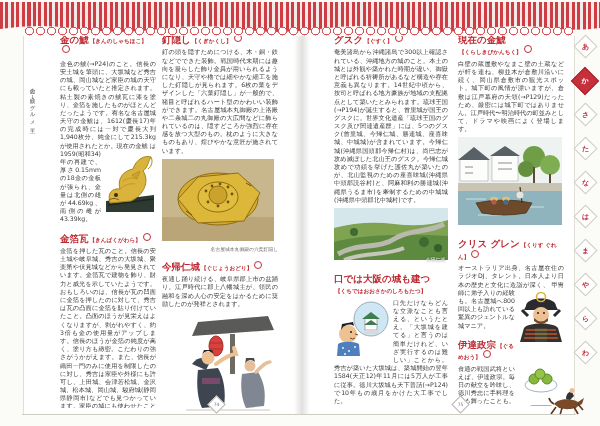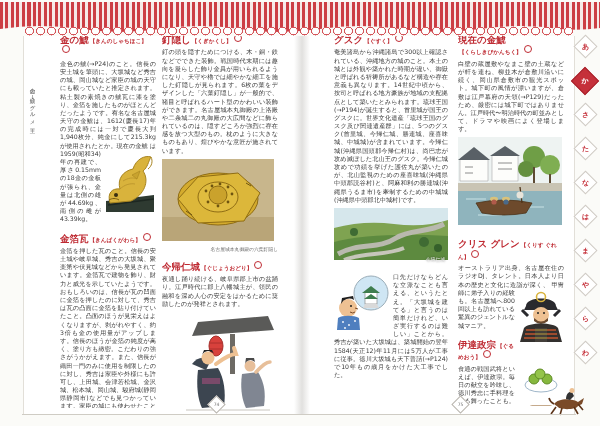--- a/index.html
+++ b/index.html
@@ -172,20 +172,22 @@
             <path d="M10 52 C30 44 52 48 70 40" stroke="#c6c6ba" stroke-width="4" fill="none"></path>
             <circle cx="20" cy="24" r="4" fill="#3f6b33"></circle>
               <circle cx="90" cy="34" r="5" fill="#3f6b33"></circle>
             <circle cx="104" cy="40" r="4" fill="#35602b"></circle>
           </svg>
           <div class="capov">今帰仁城</div>
         </div>
       </div>
 
       <div class="sec">
+        <div class="h"><span>口では大阪の城も建つ</span><br>
+          <span class="yomi">【くちではおおさかのしろもたつ】</span></div>
         <div class="body">
           <svg class="fl-l" width="56" height="56" viewBox="0 0 56 56">
             <circle cx="37" cy="19" r="17" fill="#cfe6f4" stroke="#9badb8"></circle>
             <rect x="31" y="18" width="12" height="12" fill="#fff" stroke="#8a8a8a" stroke-width=".7"></rect>
             <path d="M28 19 L37 12 L46 19 Z" fill="#3f7d4e"></path>
             <path d="M30 25 L37 20 L44 25 Z" fill="#3f7d4e"></path>
             <path d="M31 30 L43 30 L45 34 L29 34 Z" fill="#d9d9d9"></path>
             <circle cx="14" cy="34" r="9" fill="#eec193"></circle>
             <path d="M7 30 A9 9 0 0 1 20 26 L19 22 L8 24 Z" fill="#1e1e1e"></path>
             <path d="M21 34 l3 1 M16 38 q3 2 5 0" stroke="#7a4a28" stroke-width="1" fill="none"></path>

